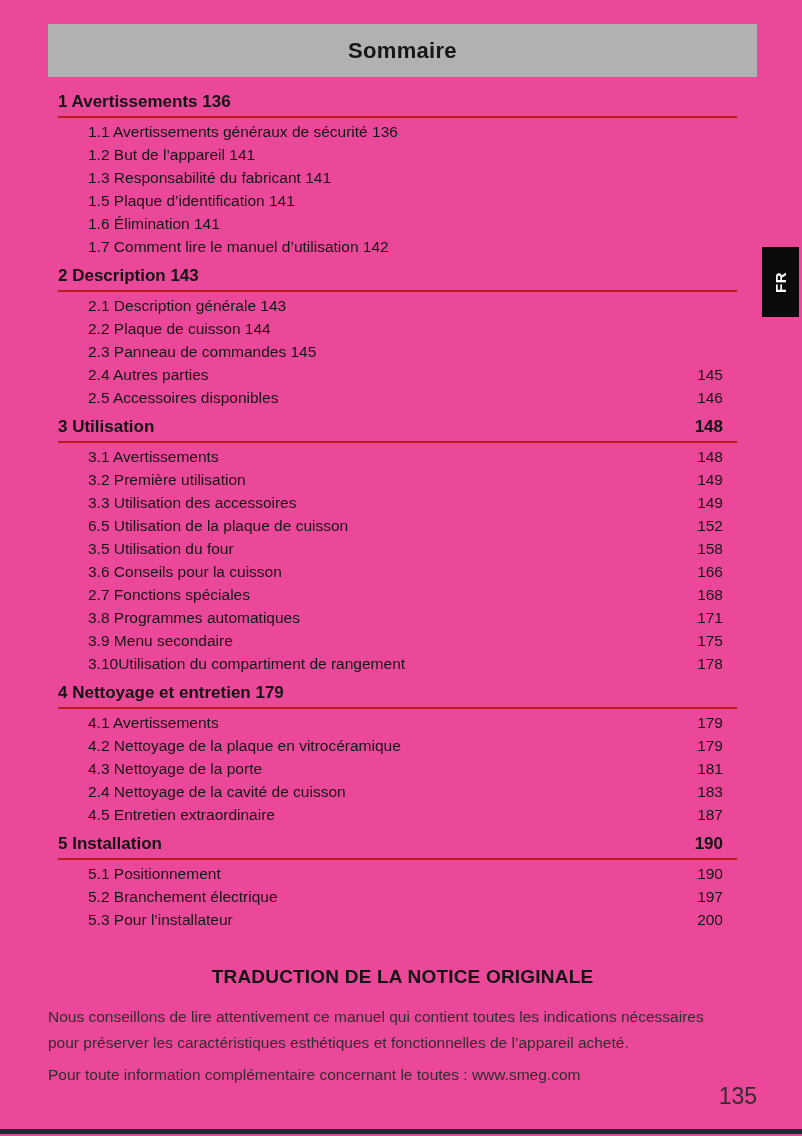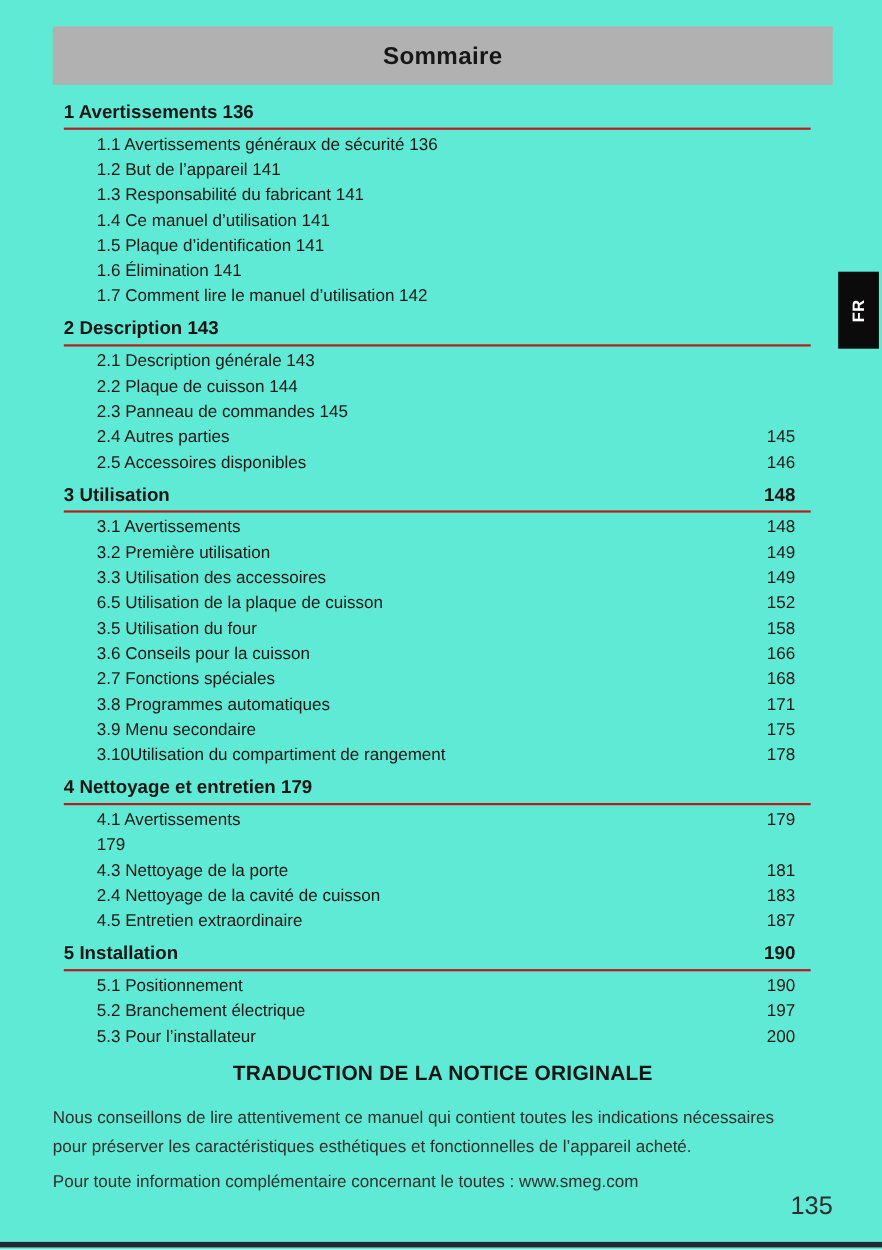--- a/index.html
+++ b/index.html
@@ -3,21 +3,21 @@
 <meta charset="utf-8">
 <style>
   html, body {
     margin: 0; padding: 0;
     background: #ffffff;
     font-family: "Liberation Sans", sans-serif;
   }
   .page {
     position: relative;
     width: 802px; height: 1136px;
-    background: #5eead4;
+    background: #ec4899;
     overflow: hidden;
     color: #1a1a1a;
   }
   
   .header-bar {
     position: absolute;
     left: 48px; top: 24px;
     width: 709px; height: 53px;
     background: #b1b1b1;
     display: flex; align-items: center; justify-content: center;
@@ -124,23 +124,20 @@
           <div class="toc-item">
             <span class="item-label">1.1 Avertissements généraux de sécurité 136</span>
           </div>
           <div class="toc-item">
             <span class="item-label">1.2 But de l’appareil 141</span>
           </div>
           <div class="toc-item">
             <span class="item-label">1.3 Responsabilité du fabricant 141</span>
           </div>
           <div class="toc-item">
-            <span class="item-label">1.4 Ce manuel d’utilisation 141</span>
-          </div>
-          <div class="toc-item">
             <span class="item-label">1.5 Plaque d’identification 141</span>
           </div>
           <div class="toc-item">
             <span class="item-label">1.6 Élimination 141</span>
           </div>
           <div class="toc-item">
             <span class="item-label">1.7 Comment lire le manuel d’utilisation 142</span>
           </div>
         </div>
       </div>
@@ -219,20 +216,21 @@
       <div class="toc-section">
         <div class="sec-head">
           <span class="sec-title">4 Nettoyage et entretien 179</span>
         </div>
         <div class="sec-items">
           <div class="toc-item">
             <span class="item-label">4.1 Avertissements</span>
             <span class="item-page">179</span>
           </div>
           <div class="toc-item">
+            <span class="item-label">4.2 Nettoyage de la plaque en vitrocéramique</span>
             <span class="item-page">179</span>
           </div>
           <div class="toc-item">
             <span class="item-label">4.3 Nettoyage de la porte</span>
             <span class="item-page">181</span>
           </div>
           <div class="toc-item">
             <span class="item-label">2.4 Nettoyage de la cavité de cuisson</span>
             <span class="item-page">183</span>
           </div>

